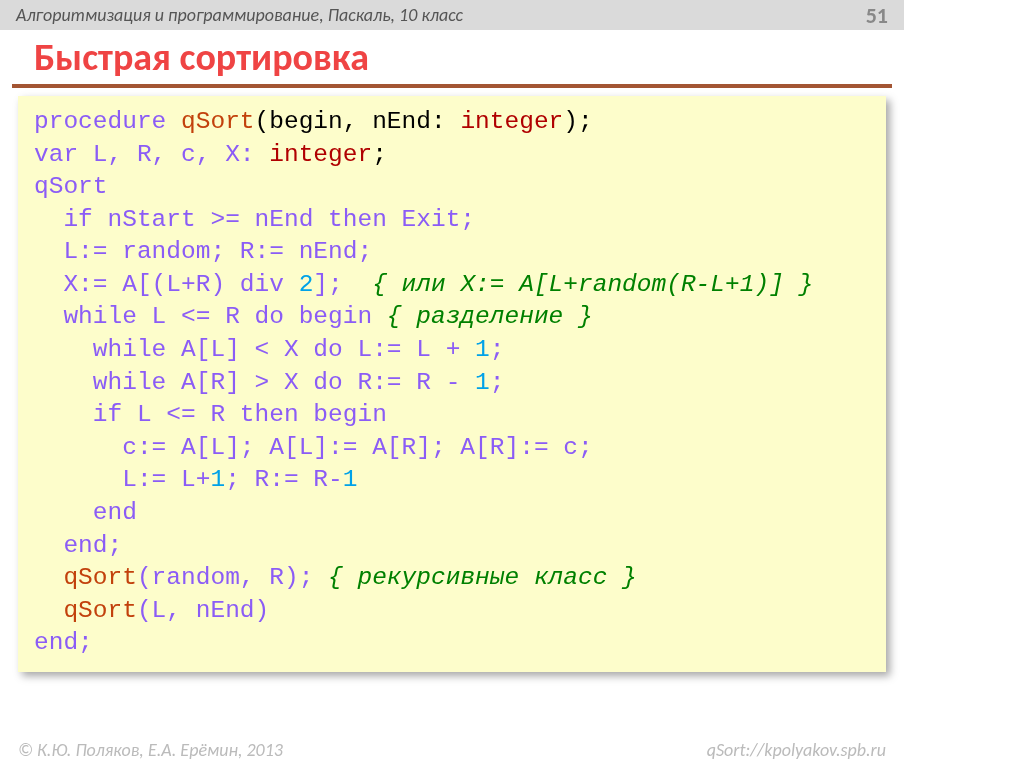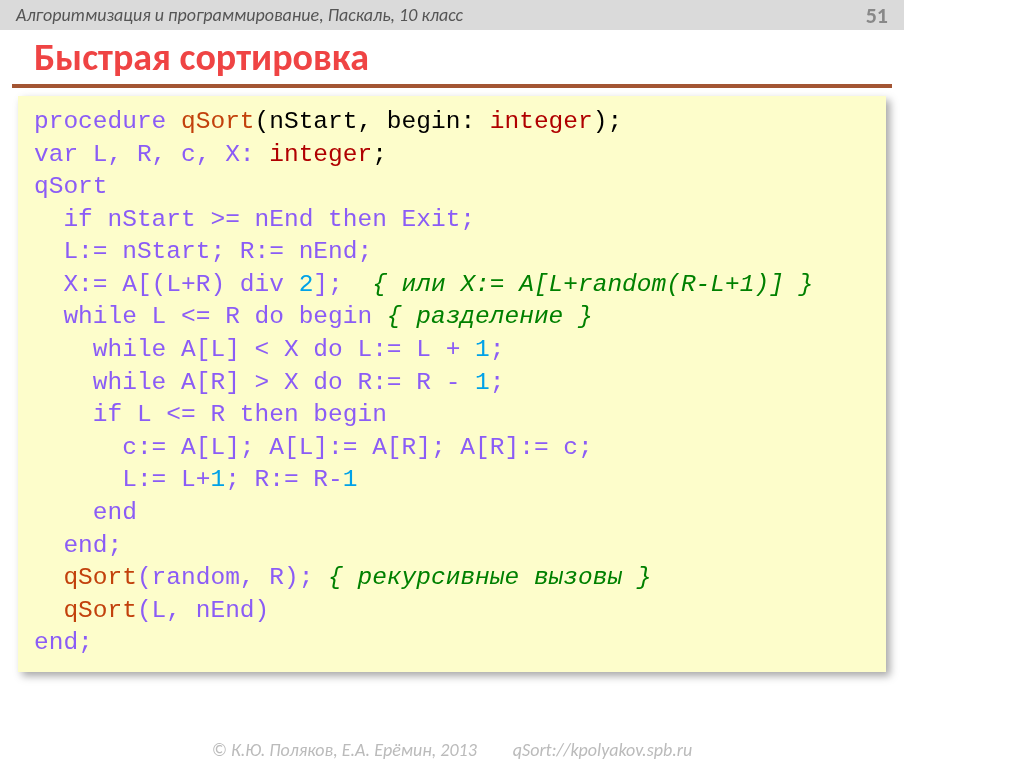--- a/index.html
+++ b/index.html
@@ -64,56 +64,56 @@
   .t  { color: #B00000; }        
   .n  { color: #00A2E8; }        
   .fn { color: #c2410c; font-weight: normal; }
   .cm { color: #008000; font-style: italic; }        
   .footer {
     position: absolute;
     bottom: 7px;
     left: 0; right: 0;
     padding: 0 18px;
     display: flex;
-    justify-content: center;
+    justify-content: space-between;
     font-style: italic;
     color: #BBBBBB;
     font-family: Calibri, Arial, sans-serif;
     font-size: 18px;
     gap: 36px;
   }
 </style>
 </head>
 <body>
 
 <div class="slide">
 
   <div class="header">
     <span>Алгоритмизация и программирование, Паскаль, 10 класс</span>
     <span class="pagenum">51</span>
   </div>
 
   <div class="title">Быстрая сортировка</div>
   <div class="divider"></div>
 
-  <div class="codebox"><span class="k">procedure </span><span class="fn">qSort</span><span>(nStart, begin: </span><span class="t">integer</span><span>);</span>
+  <div class="codebox"><span class="k">procedure </span><span class="fn">qSort</span><span>(begin, nEnd: </span><span class="t">integer</span><span>);</span>
 <span class="k">var L, R, c, X: </span><span class="t">integer</span><span>;</span>
 <span class="k">qSort</span>
 <span class="k">  if nStart &gt;= nEnd then Exit;</span>
-<span class="k">  L:= nStart; R:= nEnd;</span>
+<span class="k">  L:= random; R:= nEnd;</span>
 <span class="k">  X:= A[(L+R) </span><span class="k">div</span><span> </span><span class="n">2</span><span class="k">];  </span><span class="cm">{ или X:= A[L+random(R-L+1)] }</span>
 <span class="k">  while L &lt;= R do begin </span><span class="cm">{ разделение }</span>
 <span class="k">    while A[L] &lt; X do L:= L + </span><span class="n">1</span><span class="k">;</span>
 <span class="k">    while A[R] &gt; X do R:= R - </span><span class="n">1</span><span class="k">;</span>
 <span class="k">    if L &lt;= R then begin</span>
 <span class="k">      c:= A[L]; A[L]:= A[R]; A[R]:= c;</span>
 <span class="k">      L:= L+</span><span class="n">1</span><span class="k">; R:= R-</span><span class="n">1</span>
 <span class="k">    end</span>
 <span class="k">  end;</span>
-<span>  </span><span class="fn">qSort</span><span class="k">(random, R); </span><span class="cm">{ рекурсивные вызовы }</span>
+<span>  </span><span class="fn">qSort</span><span class="k">(random, R); </span><span class="cm">{ рекурсивные класс }</span>
 <span>  </span><span class="fn">qSort</span><span class="k">(L, nEnd)</span>
 <span class="k">end;</span></div>
 
   <div class="footer">
     <span>© К.Ю. Поляков, Е.А. Ерёмин, 2013</span>
     <span>qSort://kpolyakov.spb.ru</span>
   </div>
 
 </div>
 

